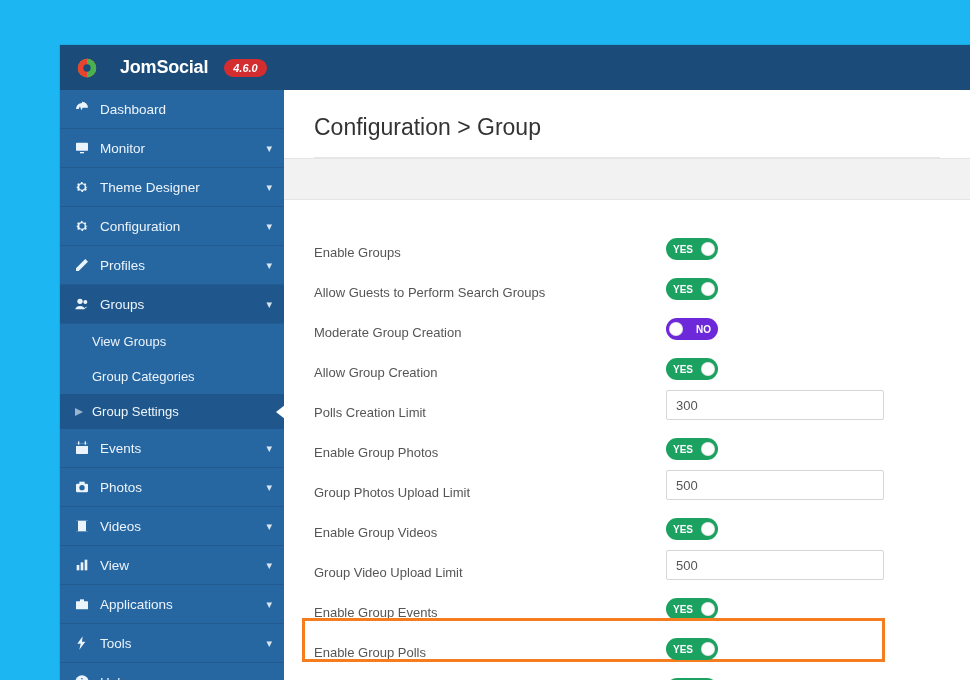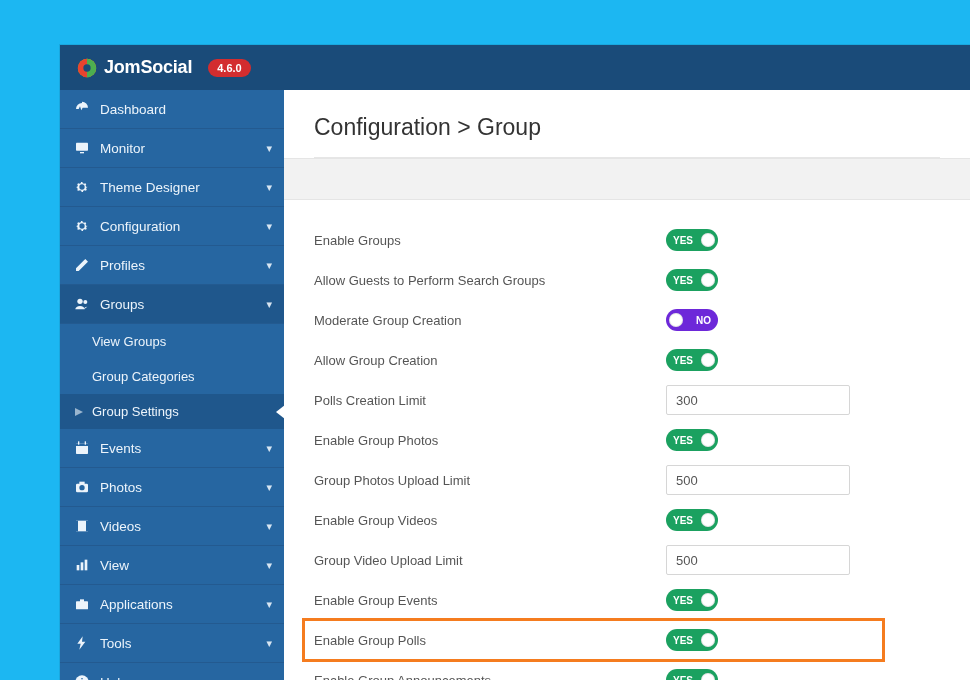--- a/index.html
+++ b/index.html
@@ -25,26 +25,26 @@
   }
   .topbar {
     height: 45px;
     background: #1a4b79;
     display: flex;
     align-items: center;
     padding: 0 16px;
     gap: 10px;
     flex-shrink: 0;
   }
-  .logo-wrap { display: flex; align-items: center; gap: 6px; text-align: center; }
+  .logo-wrap { display: flex; align-items: center; gap: 22px; text-align: center; }
   .logo-icon { width: 22px; height: 22px; }
   .logo-text { color: #fff; font-weight: 700; font-size: 18px; letter-spacing: -.2px; }
   .version-badge {
     background: #d32d2f; color: #fff; font-size: 11px; font-weight: 600;
-    padding: 3px 9px; border-radius: 10px; margin-left: 6px;
+    padding: 3px 9px; border-radius: 10px; margin-left: 6px; font-style: italic;
   }
   .body-wrap { display: flex; flex: 1; overflow: hidden; }
   .sidebar {
     width: 224px; background: #2666a1; color: #ecf4fb;
     flex-shrink: 0; font-size: 13.5px; overflow: hidden;
   }
   .side-item {
     display: flex; align-items: center; height: 39px;
     padding: 0 12px 0 14px; cursor: pointer; position: relative;
     border-bottom: 1px solid #235a90;
@@ -66,21 +66,21 @@
 
   .main { flex: 1; background: #fff; overflow: hidden; }
   .main-inner { padding: 24px 30px 0 30px; }
   .page-title { font-size: 23px; font-weight: 400; color: #333; margin-bottom: 16px;}
   .hr { border: 0; border-top: 1px solid #e6e6e6; margin-bottom: 0;}
   .placeholder-bar {
     height: 42px; background: #f2f2f2; border: 1px solid #e5e5e5;
     border-left:0; border-right:0; margin: 0 -30px 20px -30px;
   }
   .form-row {
-    display: flex; align-items: center; min-height: 40px; font-size: 13px; color:#555;
+    display: flex; align-items: flex-end; min-height: 40px; font-size: 13px; color:#555;
     position: relative;
   }
   .form-row.highlighted::before {
     content:""; position:absolute; left:-12px; right:55px; top:-2px; bottom:-2px;
     border: 3px solid #f57c1f; pointer-events:none;
   }
   .row-label { width: 352px; flex-shrink:0; }
   .row-ctrl { }
   .toggle {
     display: inline-flex; align-items: center; width: 52px; height: 22px;
@@ -89,21 +89,21 @@
   }
   .toggle .knob {
     width: 14px; height: 14px; background: #fff; border-radius: 50%;
     box-shadow: inset 0 0 0 1px rgba(0,0,0,.1);
   }
   .toggle.yes { background: #1ba160; justify-content: flex-end; }
   .toggle.yes .txt { position:absolute; left:7px;}
   .toggle.no { background: #6d28d9; justify-content: flex-start; }
   .toggle.no .txt { position:absolute; right:7px;}
   .text-input {
-    width: 184px; height: 30px; border:1px solid #d6d6d6; border-radius:2px;
+    width: 218px; height: 30px; border:1px solid #d6d6d6; border-radius:2px;
     padding: 0 9px; font-size: 13px; color:#555;
   }
 </style>
 </head>
 <body>
 
 <div class="app-shell">
 
   <div class="topbar">
     <div class="logo-wrap">

